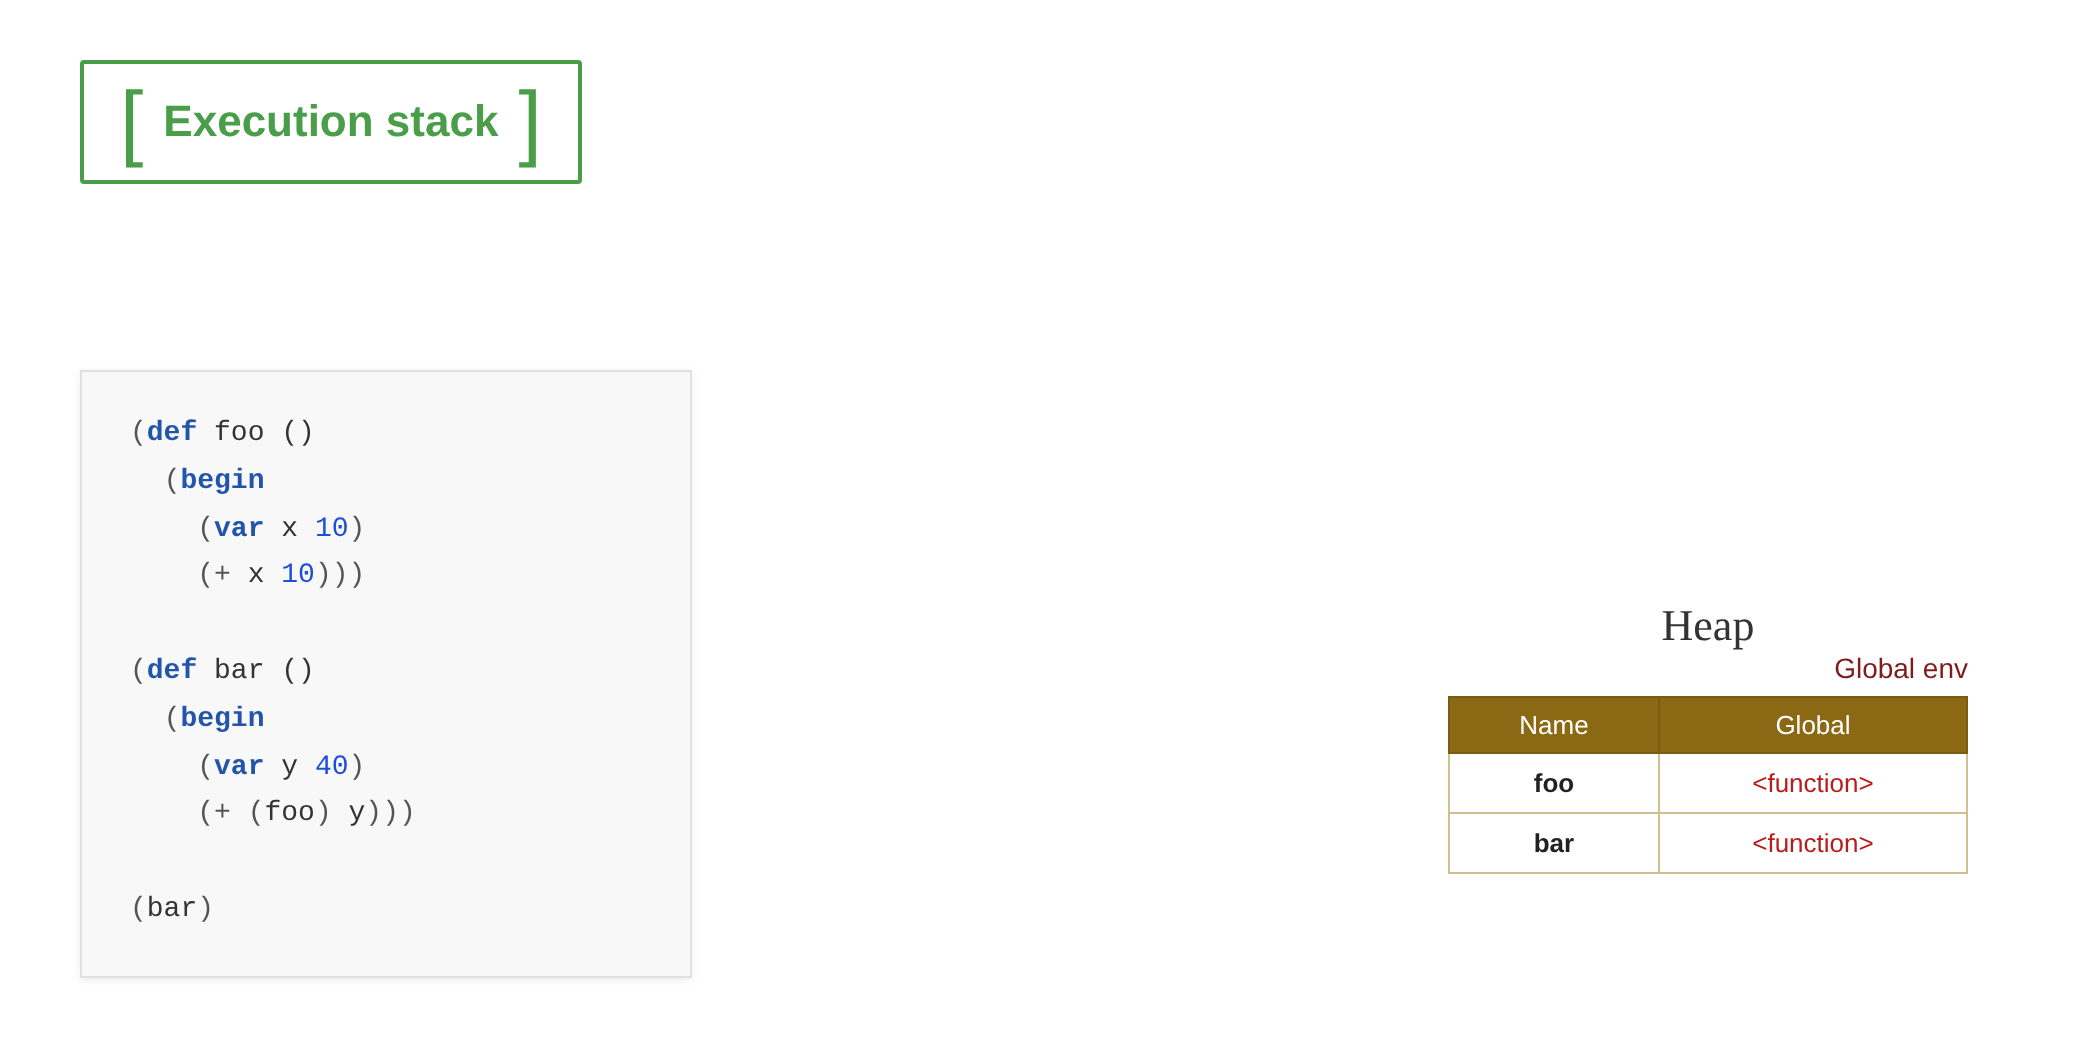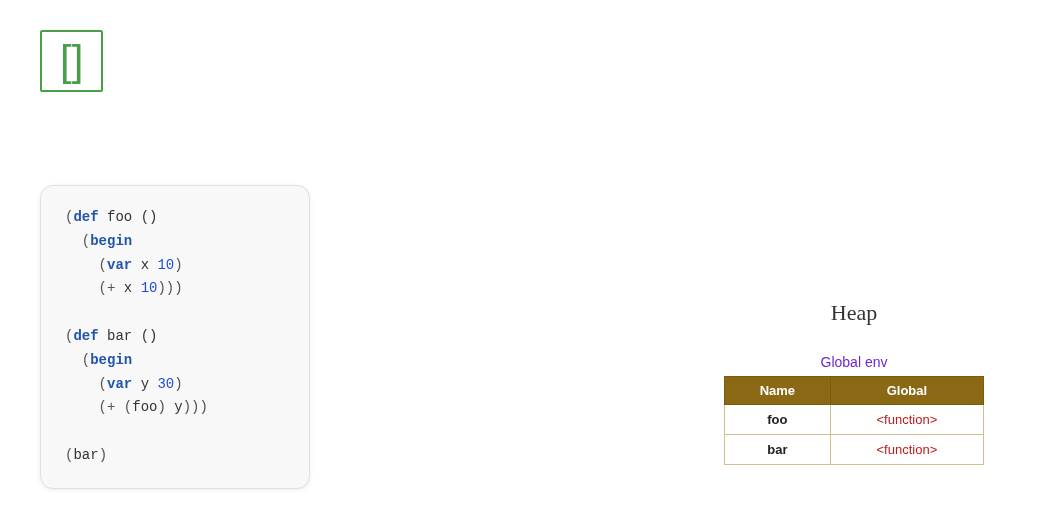--- a/index.html
+++ b/index.html
@@ -52,23 +52,23 @@
       letter-spacing: 4px;
     }
 
     
     .code-block {
       position: absolute;
       left: 40px;
       top: 185px;
       background: #f8f8f8;
       border: 1px solid #e0e0e0;
-      border-radius: 13px;
+      border-radius: 0;
       padding: 20px 24px;
-      width: 270px;
+      width: 306px;
       box-shadow: 0 1px 4px rgba(0,0,0,0.08);
     }
 
     .code-block pre {
       font-family: 'Courier New', Courier, monospace;
       font-size: 14px;
       line-height: 1.7;
       color: #333;
     }
 
@@ -86,39 +86,38 @@
 
     .heap-title {
       text-align: center;
       font-size: 22px;
       color: #333;
       margin-bottom: 0;
       font-family: Georgia, serif;
     }
 
     .global-env-label {
-      text-align: center;
+      text-align: right;
       font-size: 14px;
-      color: #6d28d9;
+      color: #7f1d1d;
       margin-bottom: 6px;
-      margin-top: 28px;
     }
 
     .heap-table {
       width: 100%;
       border-collapse: collapse;
       border: 1px solid #b8a070;
     }
 
     .heap-table thead tr th {
       background: #8b6914;
       color: #fff;
       font-size: 13px;
       padding: 6px 10px;
-      font-weight: bold;
+      font-weight: normal;
       border: 1px solid #7a5c10;
     }
 
     .heap-table tbody tr td {
       background: #fff;
       font-size: 13px;
       padding: 7px 10px;
       text-align: center;
       border: 1px solid #d0c090;
       color: #b91c1c;
@@ -128,33 +127,34 @@
       font-weight: bold;
       color: #222;
     }
   </style>
 </head>
 <body>
 
 <div class="header">
   <div class="execution-stack-box">
     <span class="bracket-left">[</span>
+    <span class="execution-stack-text">Execution stack</span>
     <span class="bracket-right">]</span>
   </div>
 </div>
 
 <div class="code-block">
   <pre><span class="paren">(</span><span class="kw">def</span> foo ()
   <span class="paren">(</span><span class="kw">begin</span>
     <span class="paren">(</span><span class="kw">var</span> x <span class="num">10</span><span class="paren">)</span>
     <span class="paren">(+</span> x <span class="num">10</span><span class="paren">)))</span>
 
 <span class="paren">(</span><span class="kw">def</span> bar ()
   <span class="paren">(</span><span class="kw">begin</span>
-    <span class="paren">(</span><span class="kw">var</span> y <span class="num">30</span><span class="paren">)</span>
+    <span class="paren">(</span><span class="kw">var</span> y <span class="num">40</span><span class="paren">)</span>
     <span class="paren">(+</span> <span class="paren">(</span>foo<span class="paren">)</span> y<span class="paren">)))</span>
 
 <span class="paren">(</span>bar<span class="paren">)</span></pre>
 </div>
 
 <div class="heap-section">
   <div class="heap-title">Heap</div>
   <div class="global-env-label">Global env</div>
   <table class="heap-table">
     <thead>

